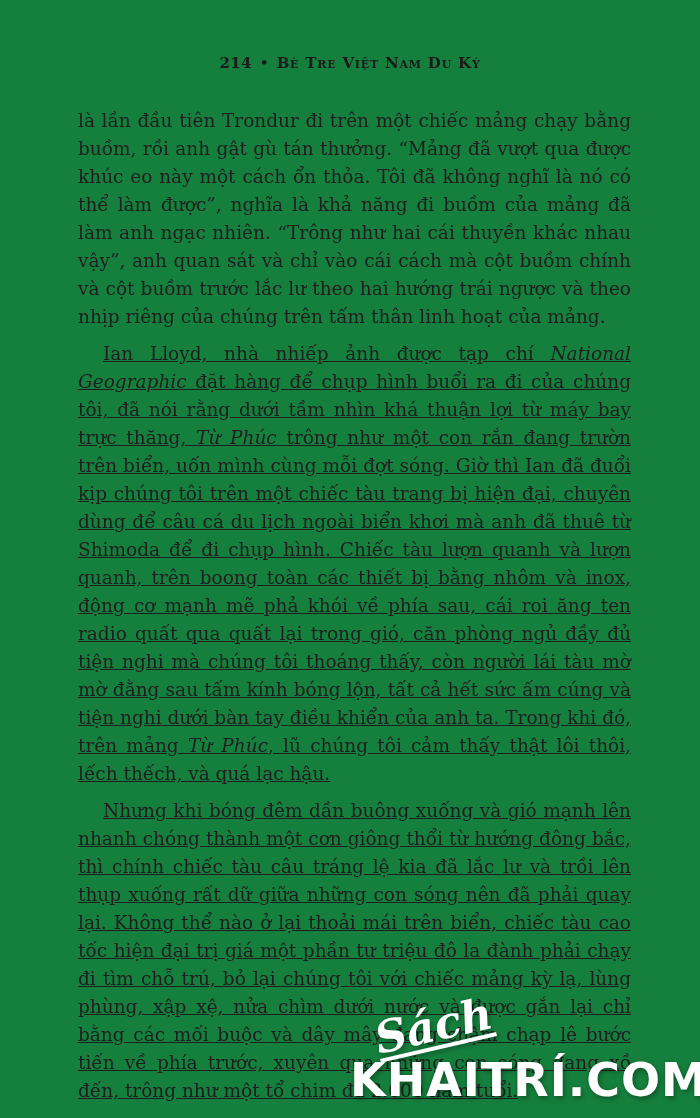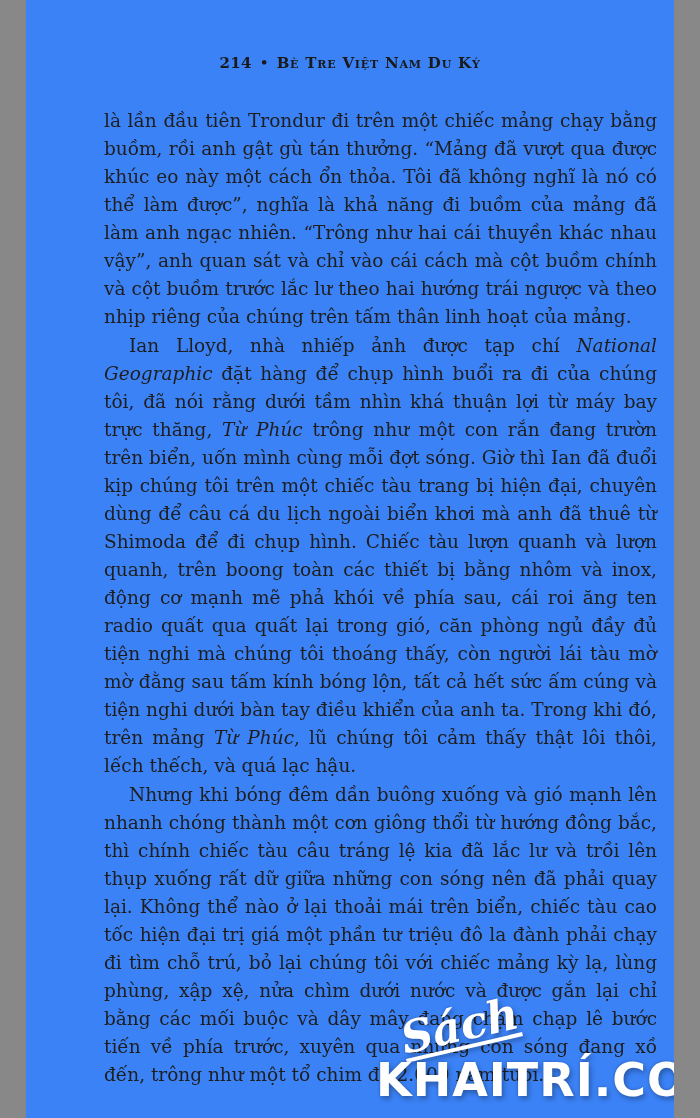--- a/index.html
+++ b/index.html
@@ -1,21 +1,21 @@
 <!DOCTYPE html>
 <html><head>
 <meta charset="utf-8">
 <style>
   html, body { margin: 0; padding: 0; background: #888; }
   .page {
     position: relative;
-    width: 648px;
+    width: 700px;
     height: 1118px;
     margin: 0 auto;
-    background: #3b82f6;
+    background: #15803d;
     overflow: hidden;
     font-family: "DejaVu Serif", "Liberation Serif", serif;
     color: #1e1e1e;
   }
   .header {
     position: absolute;
     top: 54px;
     left: 0;
     width: 100%;
     text-align: center;
@@ -33,21 +33,21 @@
     width: 553px;
   }
   .para {
     margin: 0;
     font-size: 18.5px;
     line-height: 28px;
     text-align: justify;
     text-justify: inter-word;
     color: #1e1e1e;
   }
-  .para + .para { margin-top: 1px; }
+  .para + .para { margin-top: 9px; text-decoration: underline; }
   .para.indent { text-indent: 25px; }
   .para i { font-style: italic; }
 
   .watermark {
     position: absolute;
     left: 348px;
     top: 1002px;
     width: 352px;
     height: 116px;
     pointer-events: none;

